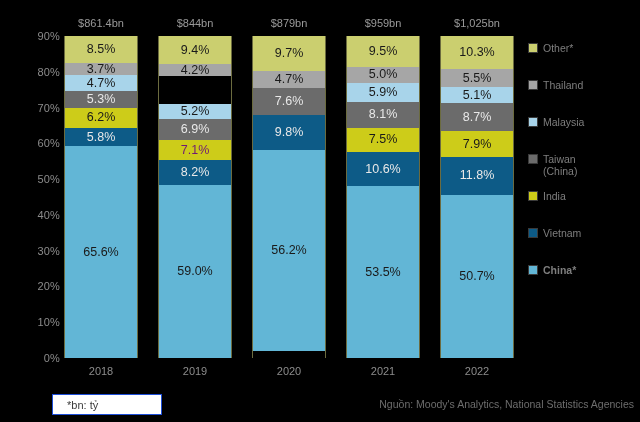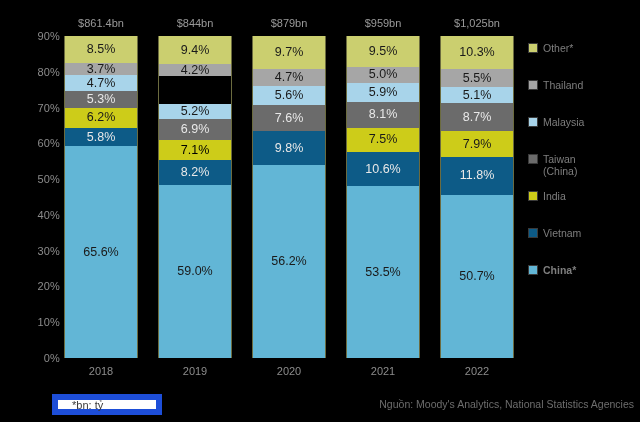--- a/index.html
+++ b/index.html
@@ -133,21 +133,21 @@
   }
 
   
   #footnote-box {
     position: absolute;
     left: 52px;
     top: 394px;
     width: 110px;
     height: 21px;
     background: #ffffff;
-    border: 6px solid #1d4ed8;
+    border: 1px solid #1d4ed8;
     box-sizing: border-box;
     display: flex;
     align-items: center;
     padding-left: 14px;
   }
   #footnote-box .txt {
     font-size: 11px;
     color: #3b3b3b;
   }
   #source-note {
@@ -214,42 +214,39 @@
           <div class="seg" style="background: rgb(166, 166, 166); height: 15.0267px;">
             <span class="seg-label" style="color: rgb(26, 26, 26);">4.2%</span>
           </div>
           <div class="seg" style="background: rgb(168, 212, 234); height: 18.6044px; margin-top: 28px;">
             <span class="seg-label" style="color: rgb(26, 26, 26);">5.2%</span>
           </div>
           <div class="seg" style="background: rgb(107, 107, 107); height: 24.6867px;">
             <span class="seg-label" style="color: rgb(232, 232, 232);">6.9%</span>
           </div>
           <div class="seg" style="background: rgb(205, 204, 25); height: 25.4022px;">
-            <span class="seg-label" style="color: #000000;">7.1%</span>
+            <span class="seg-label" style="color: #701a75;">7.1%</span>
           </div>
           <div class="seg" style="background: rgb(13, 91, 135); height: 29.3378px;">
             <span class="seg-label" style="color: rgb(232, 232, 232);">8.2%</span>
           </div>
           <div class="seg" style="background: rgb(98, 182, 214); height: 211.089px;">
             <span class="seg-label" style="color: rgb(26, 26, 26);">59.0%</span>
           </div>
         </div>
         <div class="bar-xlabel">2019</div>
       </div>
       <div class="bar-col" style="left: 188px;">
         <div class="bar-toplabel">$879bn</div>
         <div class="bar-stack">
           <div class="seg" style="background: rgb(203, 207, 111); height: 34.7044px;">
             <span class="seg-label" style="color: rgb(26, 26, 26);">9.7%</span>
           </div>
           <div class="seg" style="background: rgb(166, 166, 166); height: 16.8156px;">
             <span class="seg-label" style="color: rgb(26, 26, 26);">4.7%</span>
-          </div>
-          <div class="seg" style="background: rgb(168, 212, 234); height: 20.0356px;">
-            <span class="seg-label" style="color: rgb(26, 26, 26);">5.6%</span>
           </div>
           <div class="seg" style="background: rgb(107, 107, 107); height: 27.1911px;">
             <span class="seg-label" style="color: rgb(232, 232, 232);">7.6%</span>
           </div>
           <div class="seg" style="background: rgb(13, 91, 135); height: 35.0622px;">
             <span class="seg-label" style="color: rgb(232, 232, 232); text-align: right;">9.8%</span>
           </div>
           <div class="seg" style="background: rgb(98, 182, 214); height: 201.071px;">
             <span class="seg-label" style="color: rgb(26, 26, 26);">56.2%</span>
           </div>

